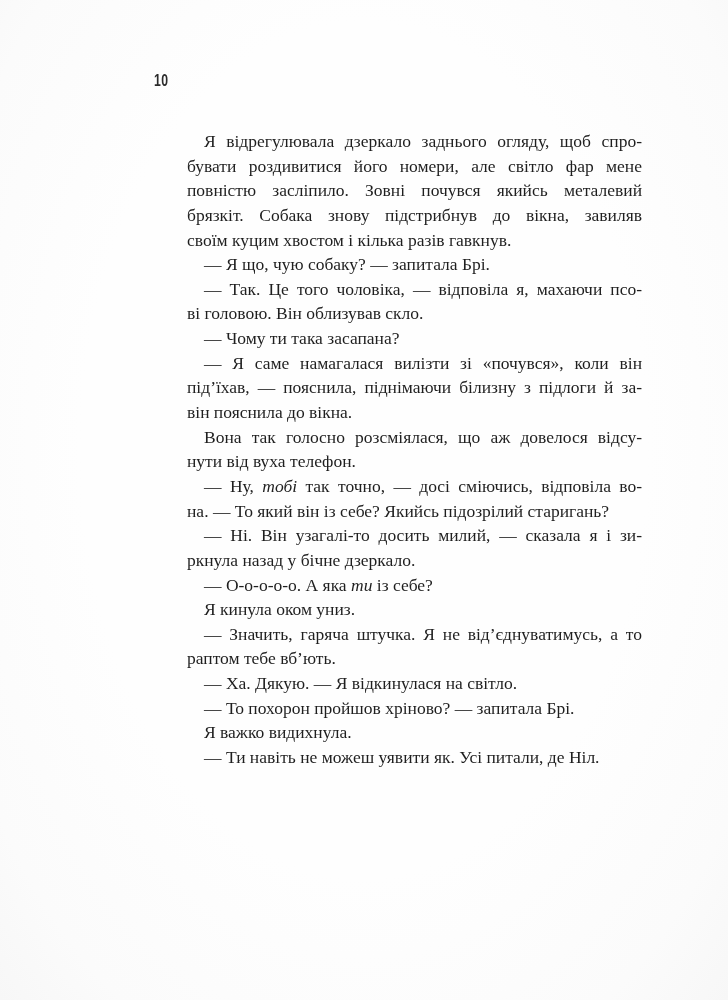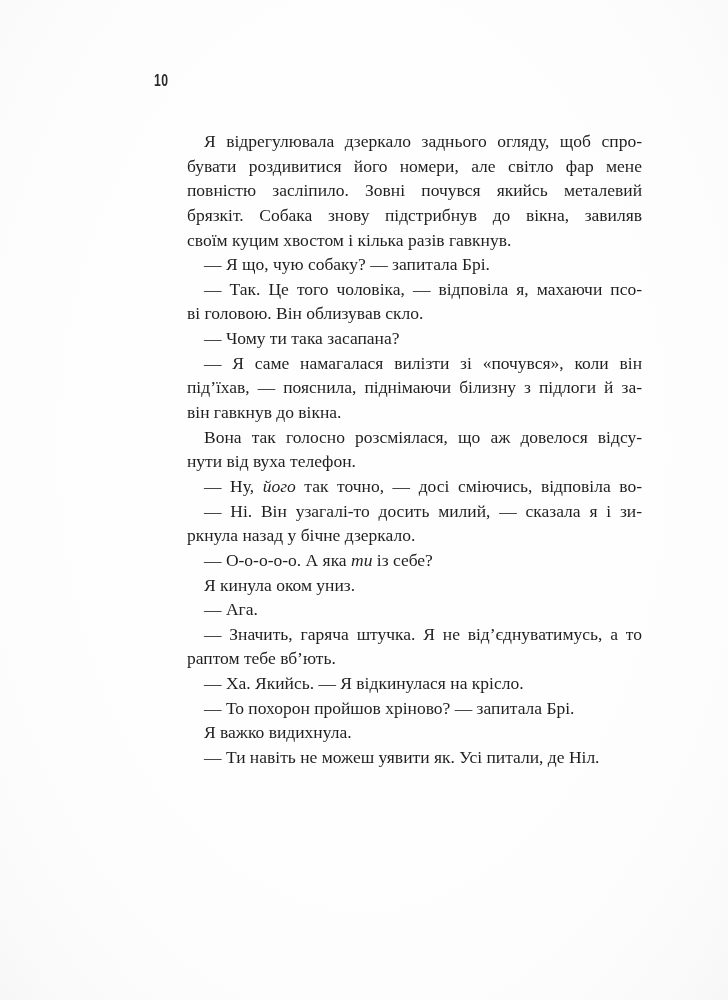--- a/index.html
+++ b/index.html
@@ -67,29 +67,29 @@
       <div class="line">бувати роздивитися його номери, але світло фар мене</div>
       <div class="line">повністю засліпило. Зовні почувся якийсь металевий</div>
       <div class="line">брязкіт. Собака знову підстрибнув до вікна, завиляв</div>
       <div class="line final">своїм куцим хвостом і кілька разів гавкнув.</div>
       <div class="line first final">— Я що, чую собаку? — запитала Брі.</div>
       <div class="line first">— Так. Це того чоловіка, — відповіла я, махаючи псо-</div>
       <div class="line final">ві головою. Він облизував скло.</div>
       <div class="line first final">— Чому ти така засапана?</div>
       <div class="line first">— Я саме намагалася вилізти зі «почувся», коли він</div>
       <div class="line">під’їхав, — пояснила, піднімаючи білизну з підлоги й за-</div>
-      <div class="line final">він гавкнув до вікна.</div>
+      <div class="line final">він пояснила до вікна.</div>
       <div class="line first">Вона так голосно розсміялася, що аж довелося відсу-</div>
       <div class="line final">нути від вуха телефон.</div>
-      <div class="line first">— Ну, <em>його</em> так точно, — досі сміючись, відповіла во-</div>
+      <div class="line first">— Ну, <em>тобі</em> так точно, — досі сміючись, відповіла во-</div>
+      <div class="line final">на. — То який він із себе? Якийсь підозрілий старигань?</div>
       <div class="line first">— Ні. Він узагалі-то досить милий, — сказала я і зи-</div>
       <div class="line final">ркнула назад у бічне дзеркало.</div>
       <div class="line first final">— О-о-о-о-о. А яка <em>ти</em> із себе?</div>
       <div class="line first final">Я кинула оком униз.</div>
-      <div class="line first final">— Ага.</div>
       <div class="line first">— Значить, гаряча штучка. Я не від’єднуватимусь, а то</div>
       <div class="line final">раптом тебе вб’ють.</div>
-      <div class="line first final">— Ха. Якийсь. — Я відкинулася на крісло.</div>
+      <div class="line first final">— Ха. Дякую. — Я відкинулася на світло.</div>
       <div class="line first final">— То похорон пройшов хріново? — запитала Брі.</div>
       <div class="line first final">Я важко видихнула.</div>
       <div class="line first final">— Ти навіть не можеш уявити як. Усі питали, де Ніл.</div>
     </div>
 </div>
 
 </body></html>

